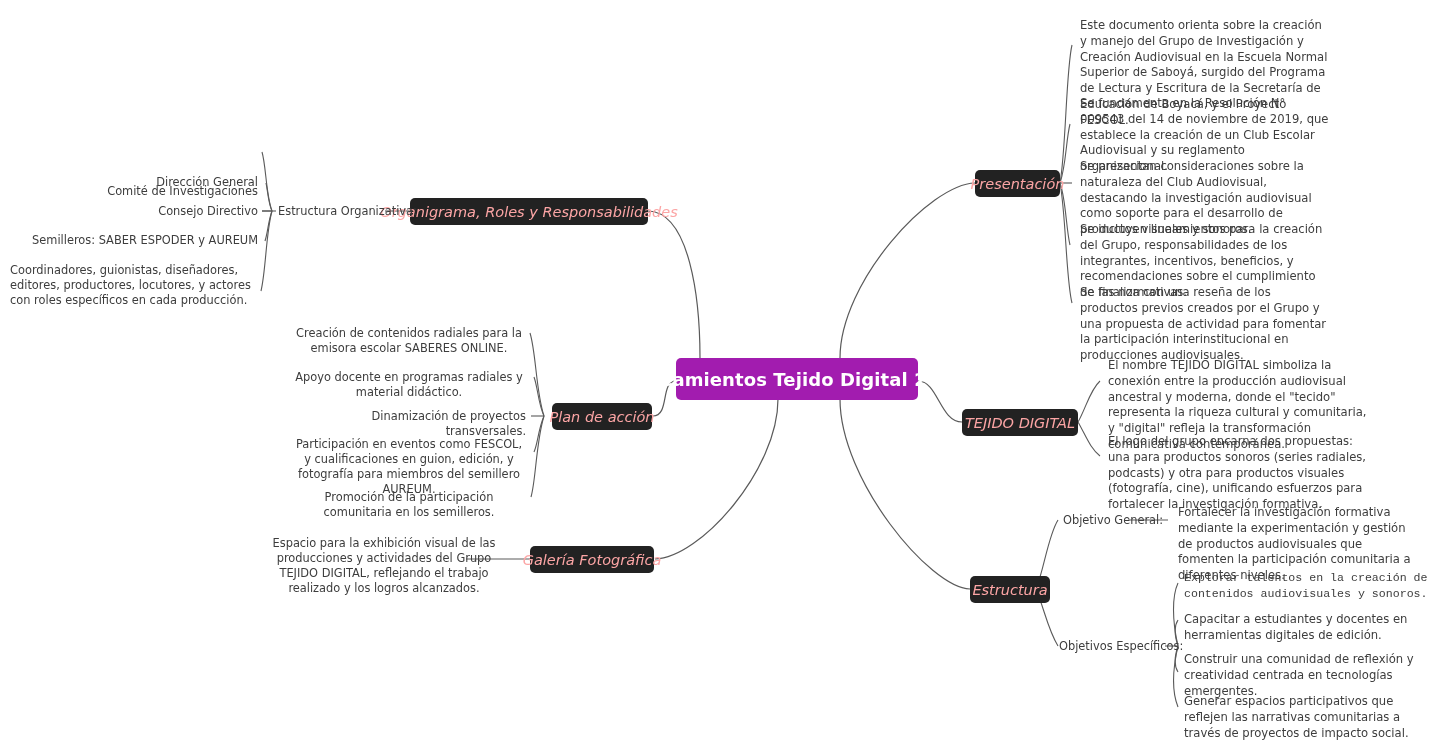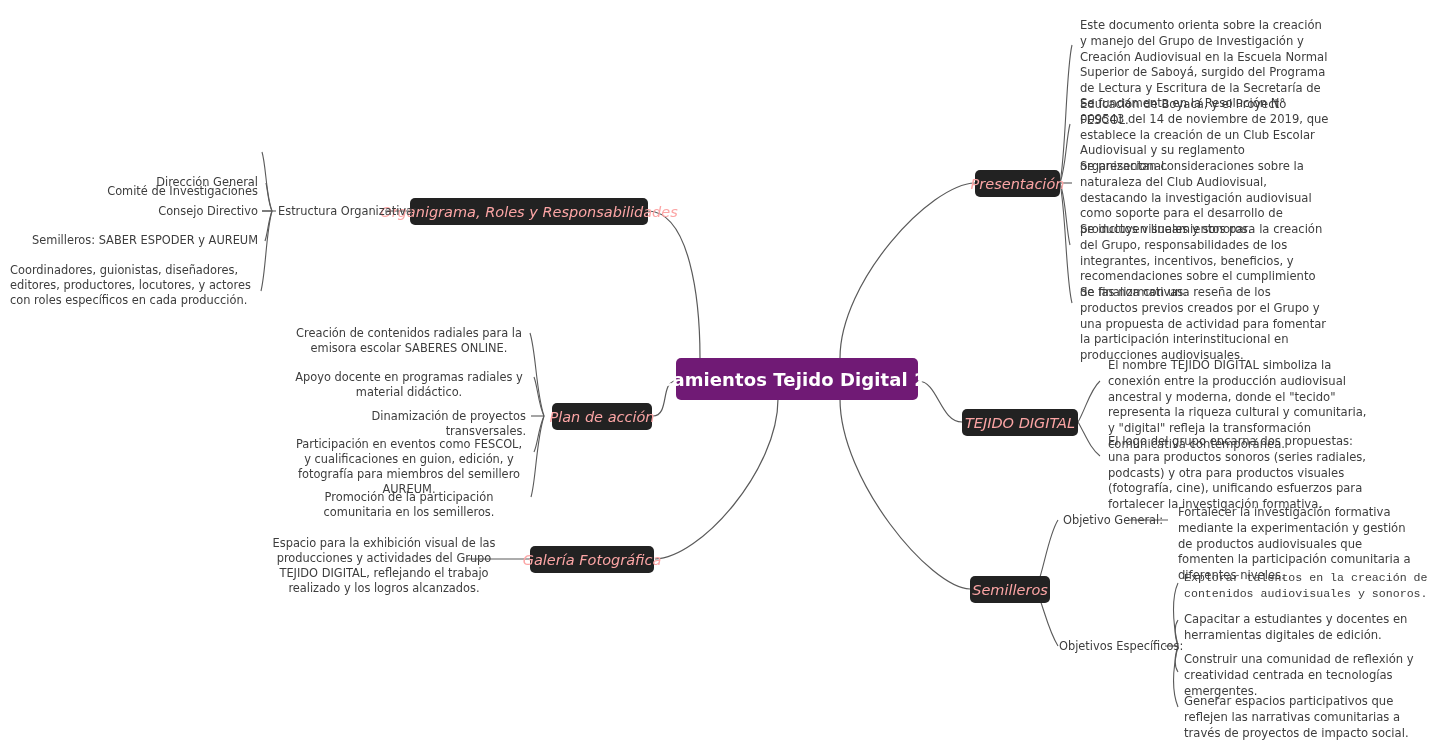--- a/index.html
+++ b/index.html
@@ -41,21 +41,21 @@
   
   .node {
     position: absolute;
     box-sizing: border-box;
     white-space: nowrap;
     display: flex;
     align-items: center;
     justify-content: center;
   }
   .node-root {
-    background: #701a75;
+    background: #a21caf;
     color: #ffffff;
     border-radius: 5px;
     font-size: 18px;
     font-weight: bold;
     letter-spacing: .1px;
     padding: 0 22px;
     height: 42px;
   }
   .node-branch {
     background: #222222;
@@ -187,21 +187,21 @@
   <div class="para" style="left:1080px; top:285px; width:252px;">Se finaliza con una reseña de los productos previos creados por el Grupo y una propuesta de actividad para fomentar la participación interinstitucional en producciones audiovisuales.</div>
 
   <div class="node node-branch" style="left:962px; top:409px; width:116px;">
     <span>TEJIDO DIGITAL</span>
   </div>
 
   <div class="para" style="left:1108px; top:358px; width:268px;">El nombre TEJIDO DIGITAL simboliza la conexión entre la producción audiovisual ancestral y moderna, donde el "tecido" representa la riqueza cultural y comunitaria, y "digital" refleja la transformación comunicativa contemporánea.</div>
   <div class="para" style="left:1108px; top:434px; width:268px;">El logo del grupo encarna dos propuestas: una para productos sonoros (series radiales, podcasts) y otra para productos visuales (fotografía, cine), unificando esfuerzos para fortalecer la investigación formativa.</div>
 
   <div class="node node-branch" style="left:970px; top:576px; width:80px;">
-    <span>Semilleros</span>
+    <span>Estructura</span>
   </div>
 
   <div class="sublabel" style="left:1063px; top:513px;">Objetivo General:</div>
   <div class="para" style="left:1178px; top:505px; width:240px;">Fortalecer la investigación formativa mediante la experimentación y gestión de productos audiovisuales que fomenten la participación comunitaria a diferentes niveles.</div>
 
   <div class="sublabel" style="left:1059px; top:639px;">Objetivos Específicos:</div>
 
   <div class="para" style="left:1184px; top:570px; width:250px;font-family:Liberation Mono, monospace;">Explorar talentos en la creación de contenidos audiovisuales y sonoros.</div>
   <div class="para" style="left:1184px; top:612px; width:250px;">Capacitar a estudiantes y docentes en herramientas digitales de edición.</div>
   <div class="para" style="left:1184px; top:652px; width:250px;">Construir una comunidad de reflexión y creatividad centrada en tecnologías emergentes.</div>

